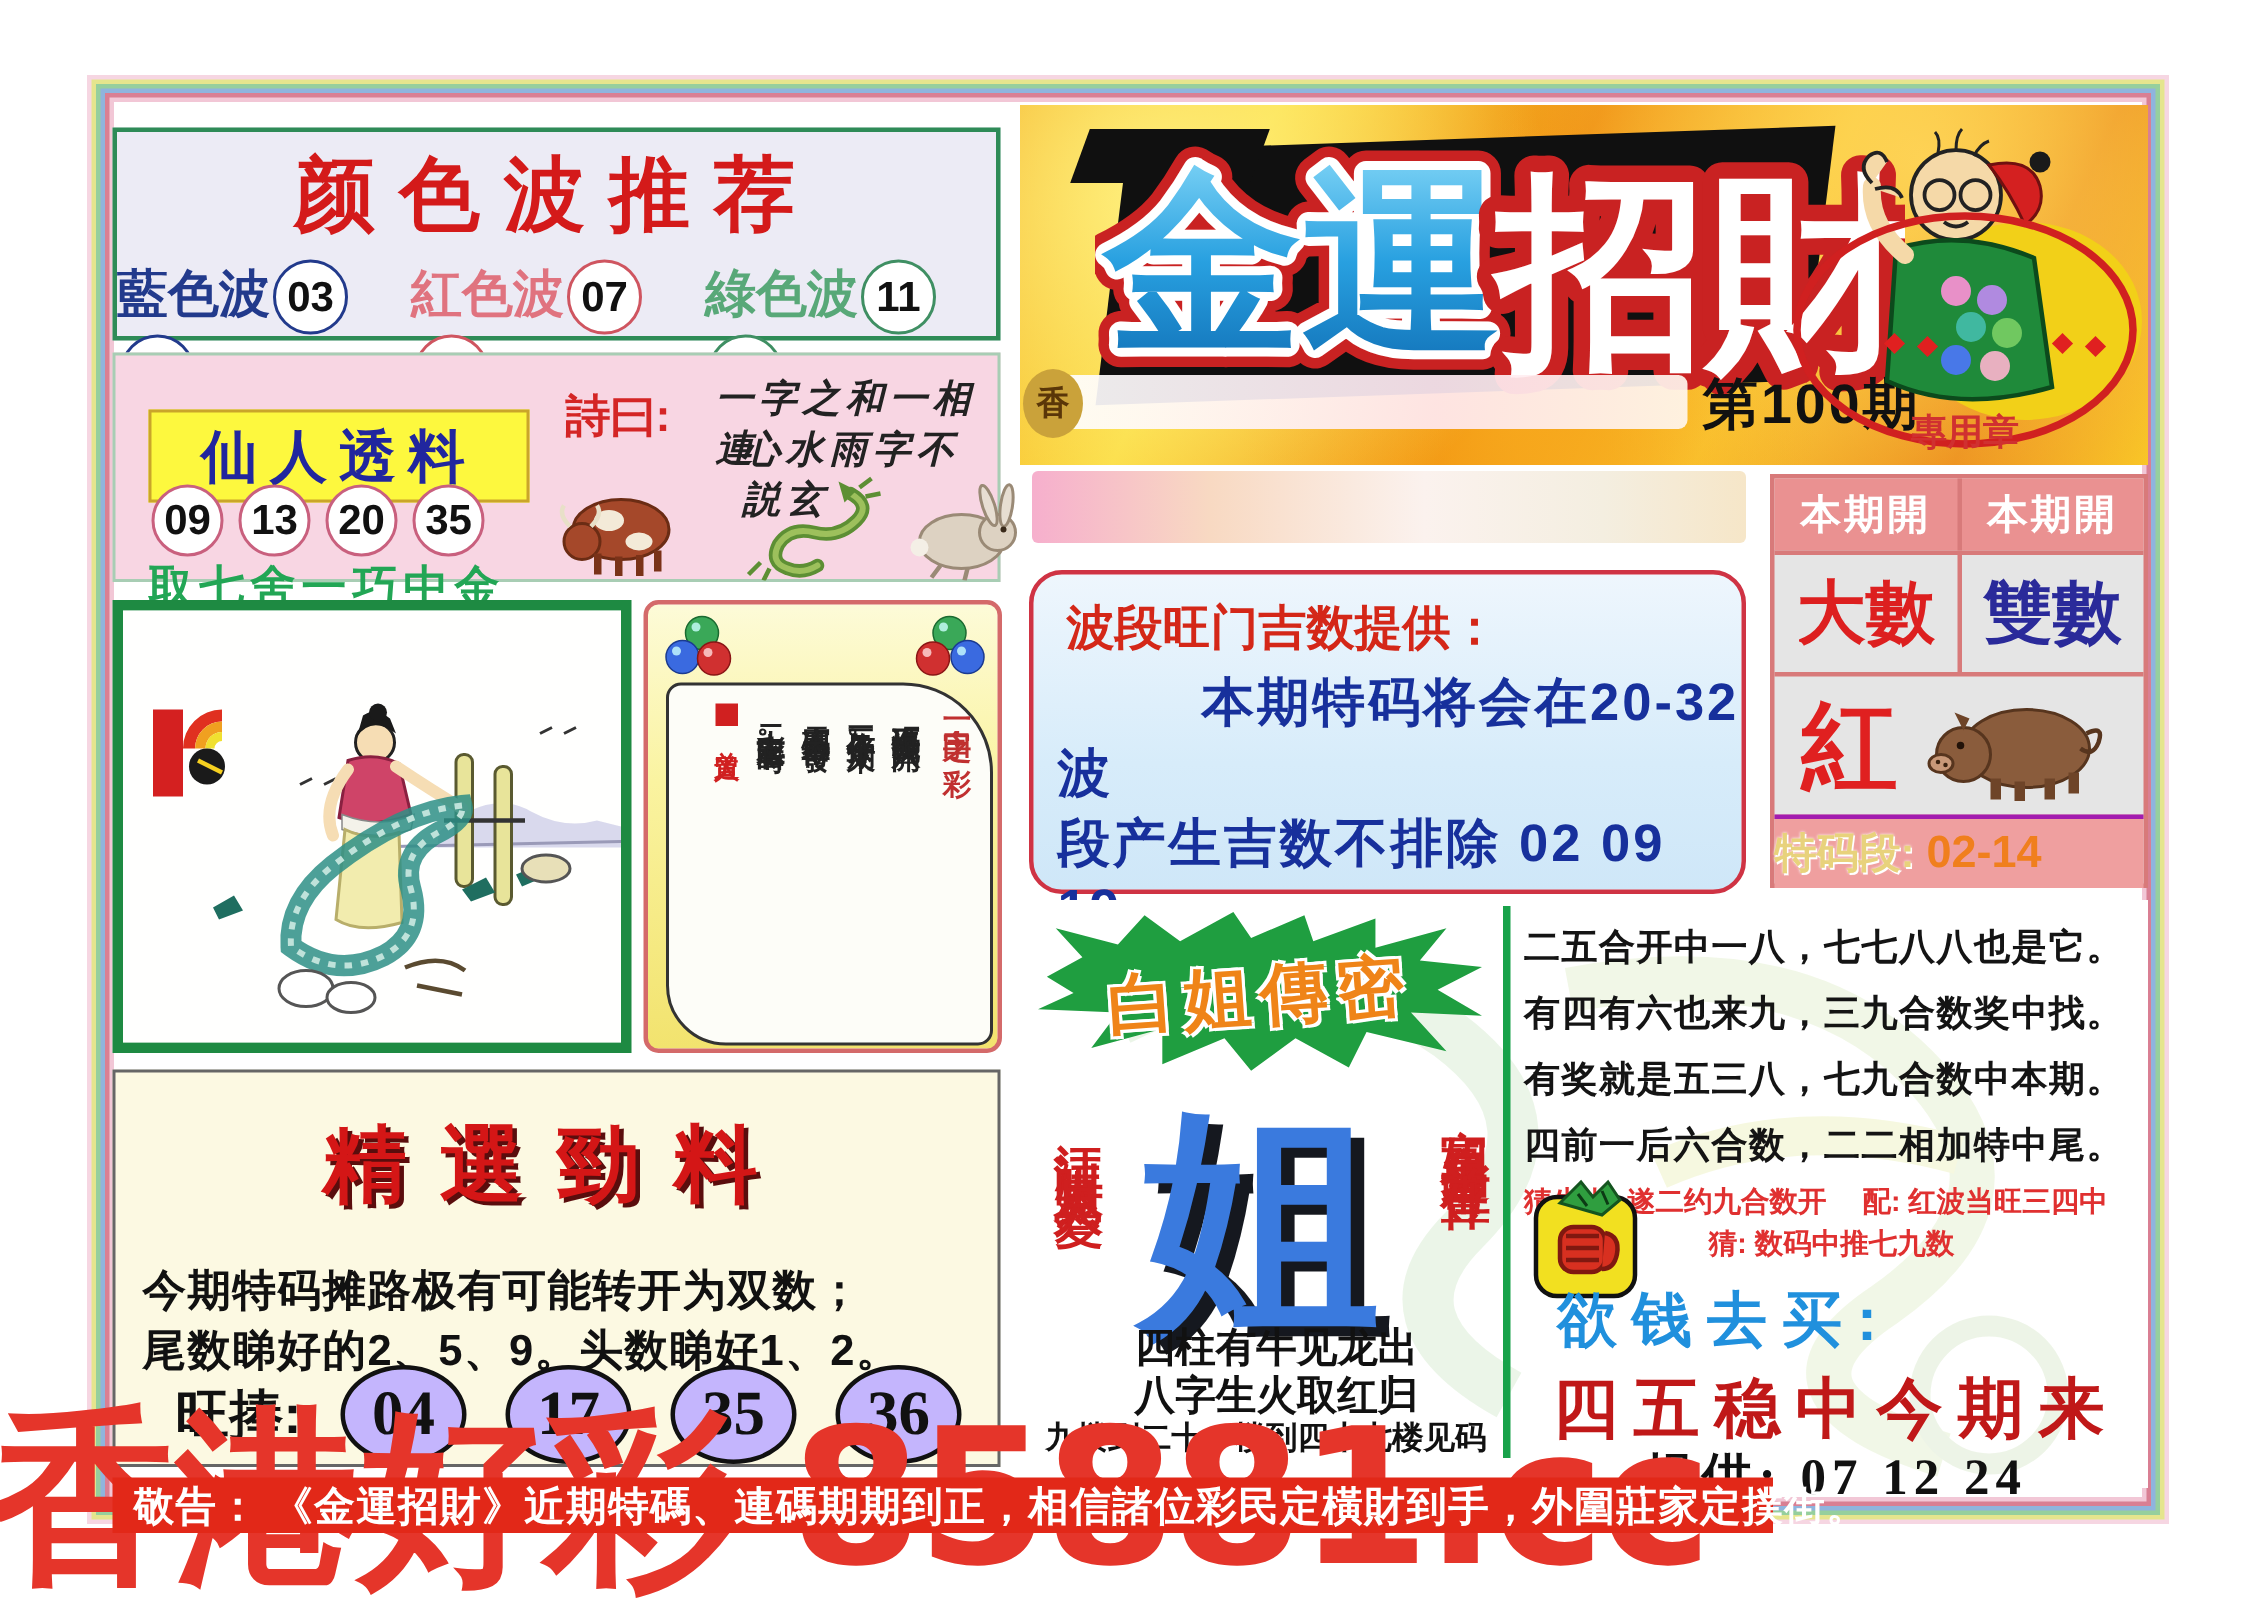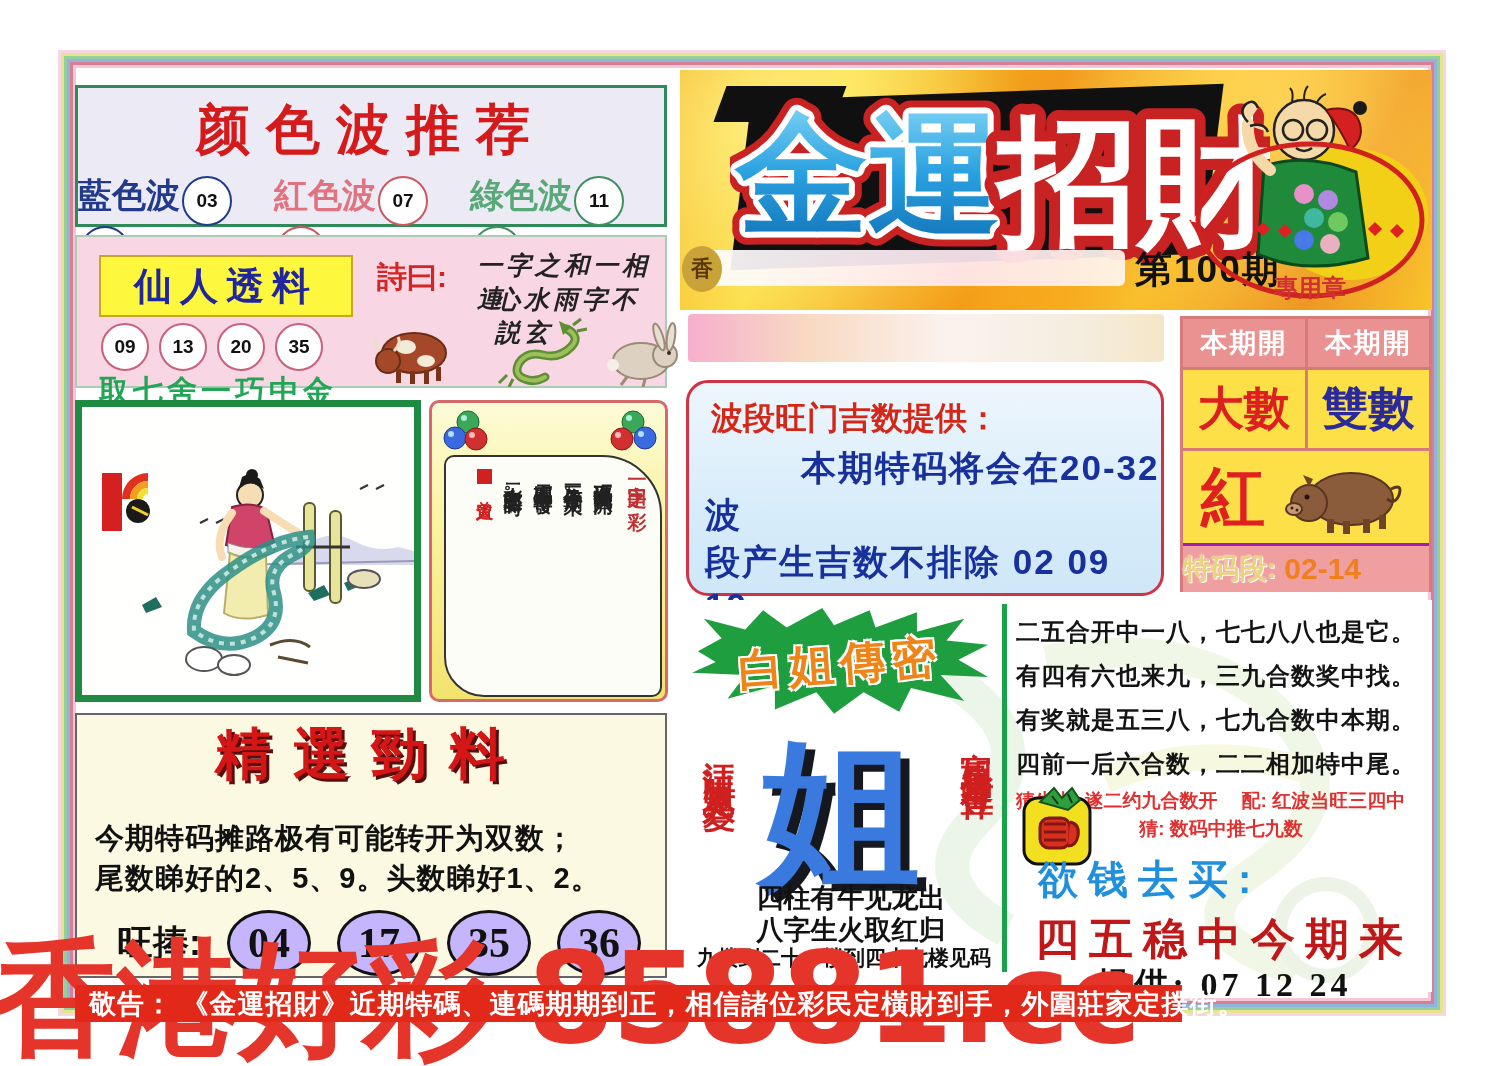--- a/index.html
+++ b/index.html
@@ -13,28 +13,28 @@
   .panel{position:absolute;box-sizing:border-box;}
   .vtext{writing-mode:vertical-rl;text-orientation:upright;}
 
   
   #colorwave{left:75px;top:85px;width:592px;height:142px;background:#ecebf5;border:3px solid #2e8b57;}
   #colorwave .title{font-size:54px;font-weight:bold;color:#d41a1a;text-align:center;
       letter-spacing:16px;margin-top:6px;font-family:"Liberation Serif",serif;}
   #colorwave .row{display:flex;align-items:center;justify-content:center;margin-top:6px;gap:2px;}
   .cw-label{font-size:34px;font-weight:bold;}
   .numcirc{display:inline-flex;align-items:center;justify-content:center;width:46px;height:46px;
-      border-radius:50%;background:#fff;font-weight:bold;font-size:19px;color:#111;margin:0 2px;}
+      border-radius:50%;background:#fff;font-weight:bold;font-size:28px;color:#111;margin:0 2px;}
   .grp-blue .cw-label{color:#223a8c;} .grp-blue .numcirc{border:2px solid #223a8c;}
   .grp-red .cw-label{color:#e0737f;} .grp-red .numcirc{border:2px solid #cf5560;}
   .grp-green .cw-label{color:#58a878;} .grp-green .numcirc{border:2px solid #3f8f63;}
 
   
   #xianren{left:75px;top:235px;width:592px;height:153px;background:#f8d6e3;border:2px solid #a8cdb4;}
-  #xr-box{position:absolute;left:22px;top:18px;width:250px;height:58px;background:#fdf83e;
+  #xr-box{position:absolute;left:22px;top:36px;width:250px;height:58px;background:#fdf83e;
       border:2px solid #caa52a;display:flex;align-items:center;justify-content:center;}
   #xr-box span{font-size:38px;font-weight:bold;color:#21269e;letter-spacing:8px;}
   #xr-shiyue{position:absolute;left:300px;top:20px;font-size:30px;font-weight:bold;color:#d42525;}
   .xr-poem{position:absolute;font-size:25px;font-weight:bold;color:#222;
       font-family:"Liberation Serif",serif;font-style:italic;letter-spacing:4px;}
   #xr-nums{position:absolute;left:22px;top:86px;display:flex;gap:6px;}
   #xr-nums .numcirc{border:2px solid #c9607e;width:44px;height:44px;}
   #xr-note{position:absolute;left:22px;top:134px;font-size:30px;font-weight:bold;color:#22a655;letter-spacing:4px;}
   .xr-animal{position:absolute;top:80px;}
 
@@ -52,21 +52,21 @@
   #tj-cols{position:absolute;right:10px;top:12px;height:214px;writing-mode:vertical-rl;text-orientation:upright;
       font-family:"Liberation Serif",serif;font-weight:bold;color:#222;font-size:19px;letter-spacing:2px;}
   #tj-cols .lbl{color:#c03030;margin-left:8px;}
   #tj-cols .col{margin-left:4px;}
   #tj-seal{color:#d02020;font-size:17px;margin-left:10px;}
   #tj-seal .sq{display:inline-block;width:15px;height:15px;background:#d02020;margin-bottom:3px;}
 
   
   #jingxuan{left:75px;top:713px;width:592px;height:265px;background:#fcf9e2;border:2px solid #666;}
   #jx-title{text-align:center;font-size:56px;font-weight:bold;color:#d41616;letter-spacing:22px;
-      margin-top:2px;text-shadow:3px 3px 0 #5a0d0d;}
+      margin-top:24px;text-shadow:3px 3px 0 #5a0d0d;}
   .jx-line{font-size:29px;font-weight:bold;color:#111;margin-left:18px;letter-spacing:1px;}
   #jx-row{position:absolute;left:40px;top:195px;display:flex;align-items:center;gap:26px;}
   #jx-row .lbl{font-size:36px;font-weight:bold;color:#111;}
   .bigcirc{display:inline-flex;align-items:center;justify-content:center;width:78px;height:60px;
       border:3px solid #111;border-radius:50%;background:#c4b5fd;font-size:42px;font-weight:bold;color:#111;
       font-family:"Liberation Serif",serif;}
 
   
   #banner{left:680px;top:70px;width:752px;height:240px;overflow:hidden;
      background:
@@ -85,21 +85,21 @@
   #strip{left:688px;top:314px;width:476px;height:48px;border-radius:4px;
       background:linear-gradient(90deg,#f6afcd 0%,#f8d9c2 25%,#fbf2ee 55%,#f4eee0 80%,#f6e6c8 100%);}
 
   
   #bodan{left:686px;top:380px;width:478px;height:216px;border:3px solid #cf3344;border-radius:22px;
       background:linear-gradient(180deg,#eef6fd 0%,#d7ecfa 60%,#cfe7f8 100%);}
   #bd-title{margin:14px 0 4px 22px;font-size:32px;font-weight:bold;color:#d42718;}
   .bd-line{font-size:35px;font-weight:bold;color:#17309c;margin-left:16px;letter-spacing:2px;}
 
   
-  #rtable{left:1180px;top:316px;width:252px;height:276px;border:3px solid #d87a7a;background:#fde047;}
+  #rtable{left:1180px;top:316px;width:252px;height:276px;border:3px solid #d87a7a;background:#e5e5e5;}
   .rt-head{display:flex;height:48px;background:#ea9191;}
   .rt-head div{flex:1;display:flex;align-items:center;justify-content:center;color:#fff;
       font-size:27px;font-weight:bold;letter-spacing:2px;}
   .rt-head div:first-child{border-right:3px solid #d87a7a;}
   .rt-row2{display:flex;height:78px;border-top:3px solid #d87a7a;}
   .rt-row2 div{flex:1;display:flex;align-items:center;justify-content:center;font-size:46px;font-weight:bold;}
   .rt-row2 div:first-child{border-right:3px solid #d87a7a;color:#dd1f1f;}
   .rt-row2 div:last-child{color:#2a2a9a;}
   .rt-row3{display:flex;height:92px;border-top:3px solid #d87a7a;align-items:center;}
   .rt-row3 .hong{font-size:64px;font-weight:bold;color:#e02020;margin-left:18px;}

